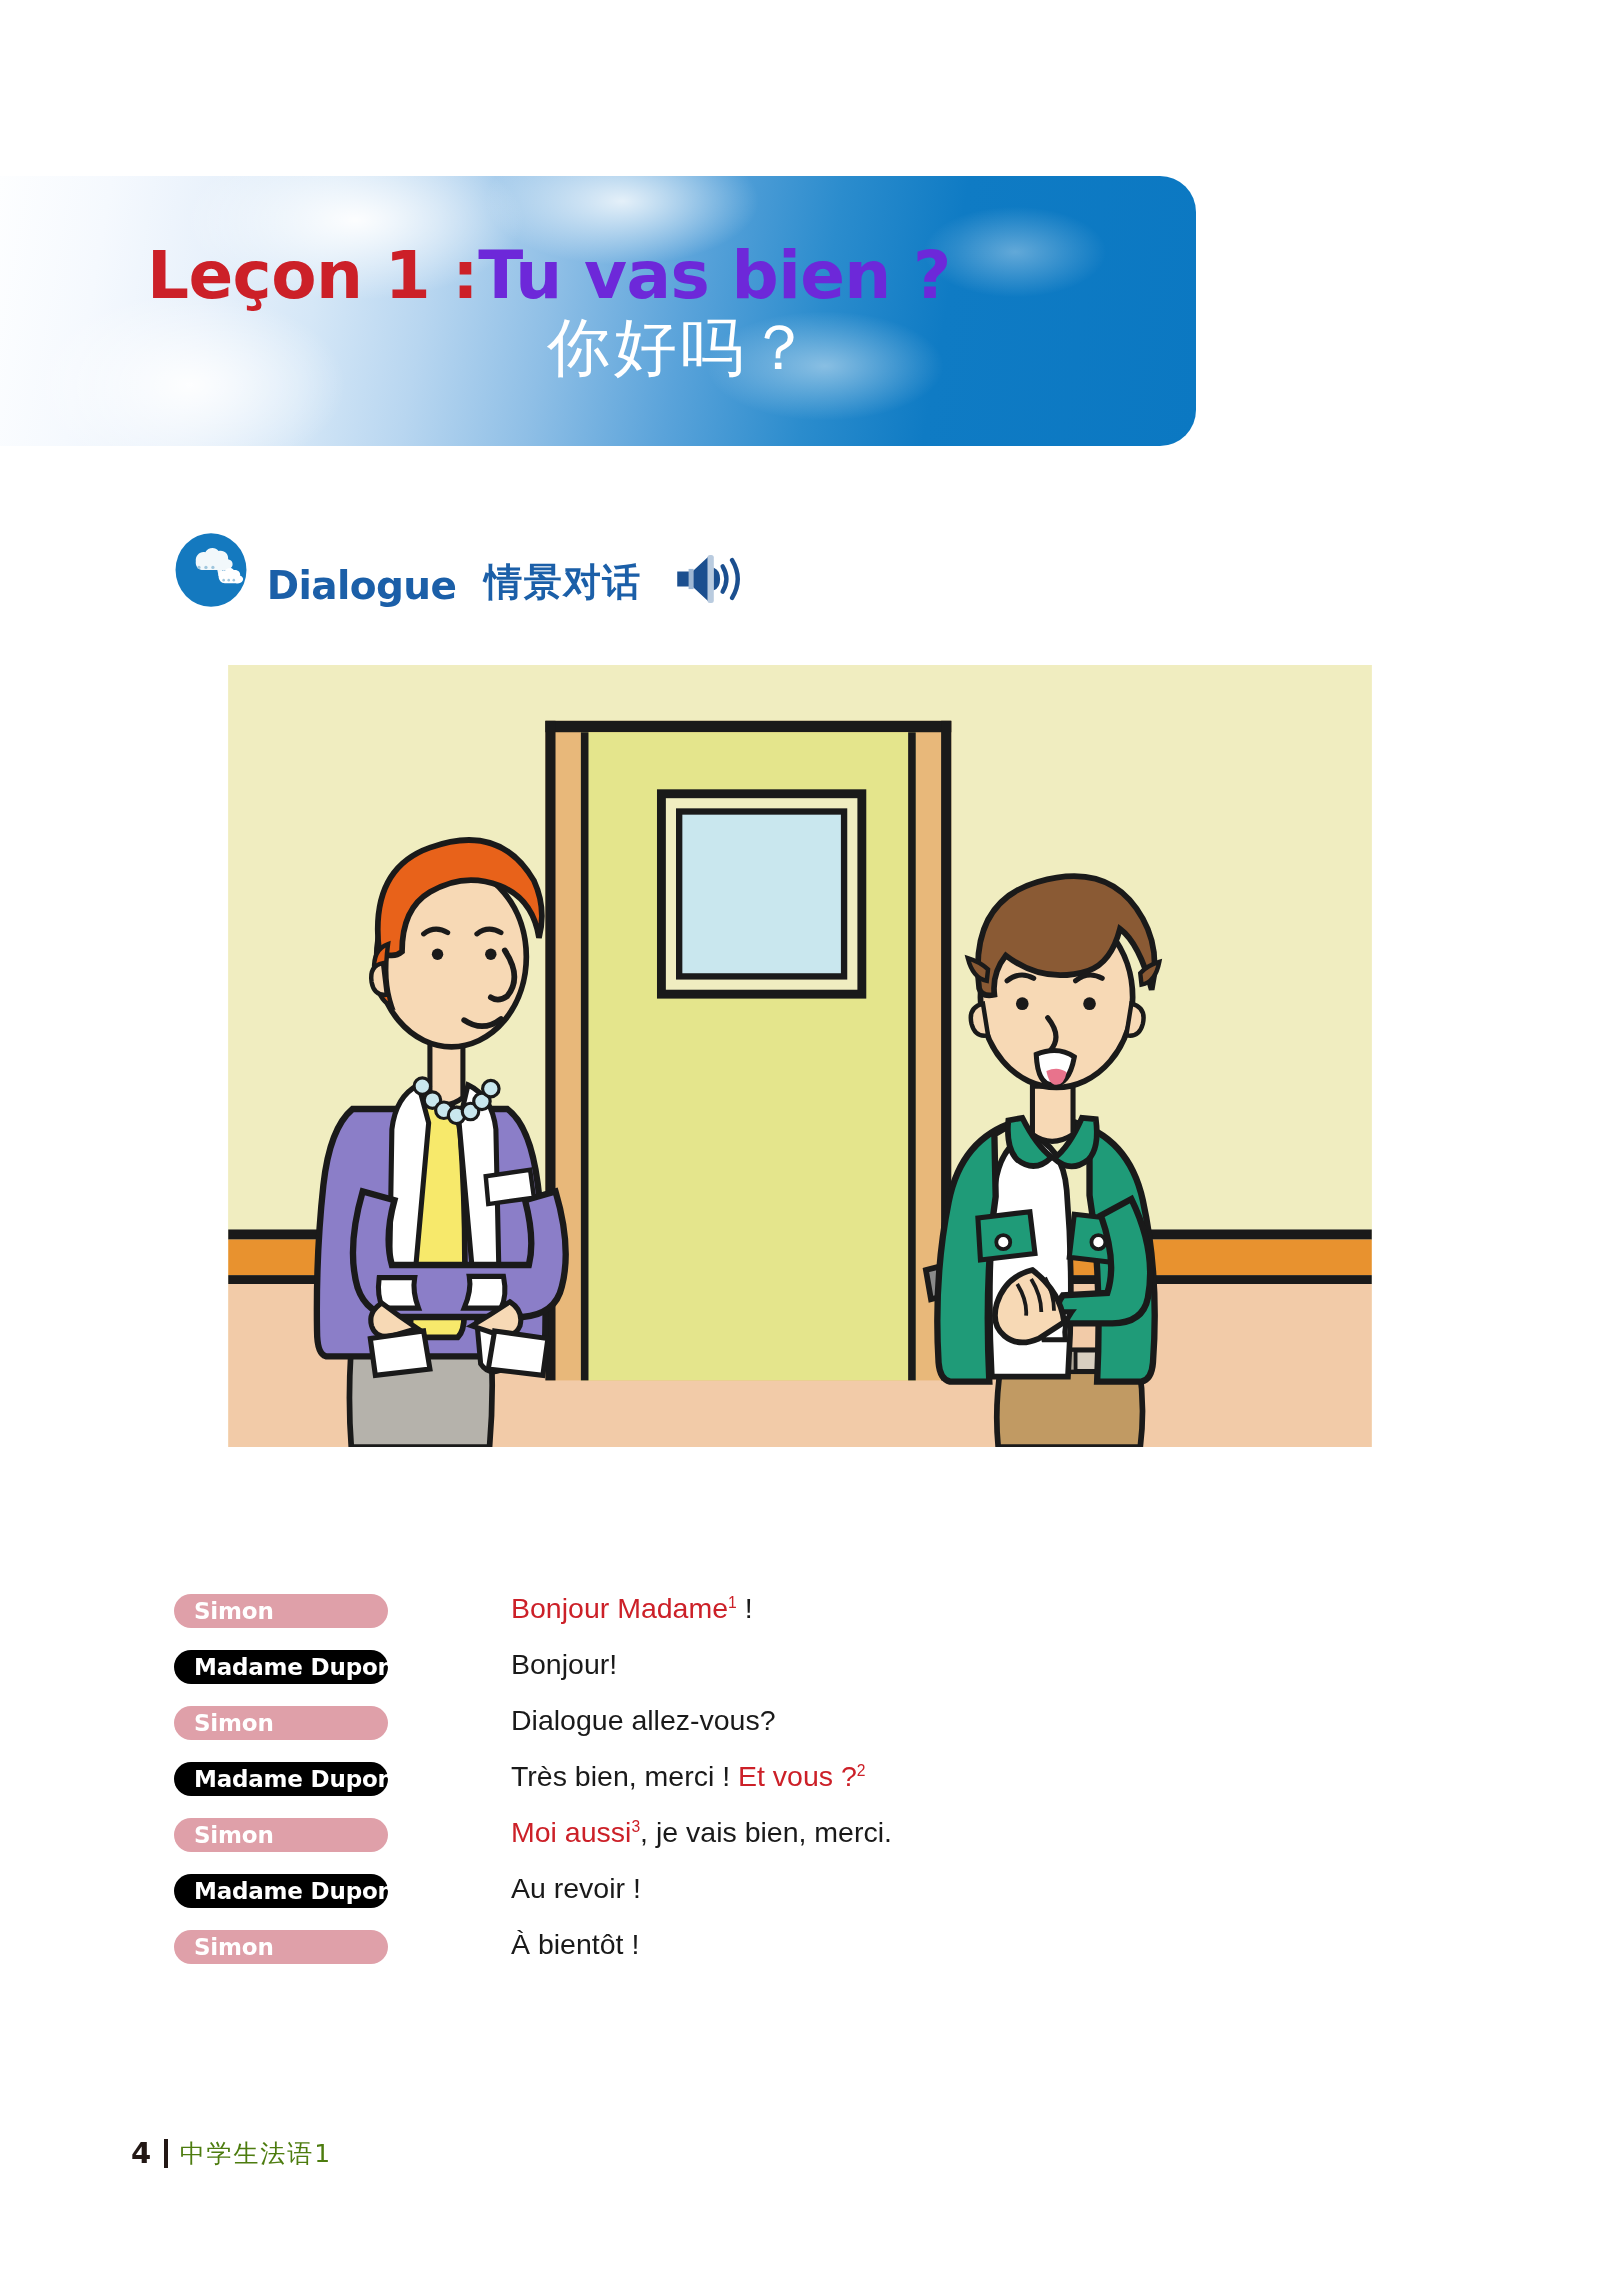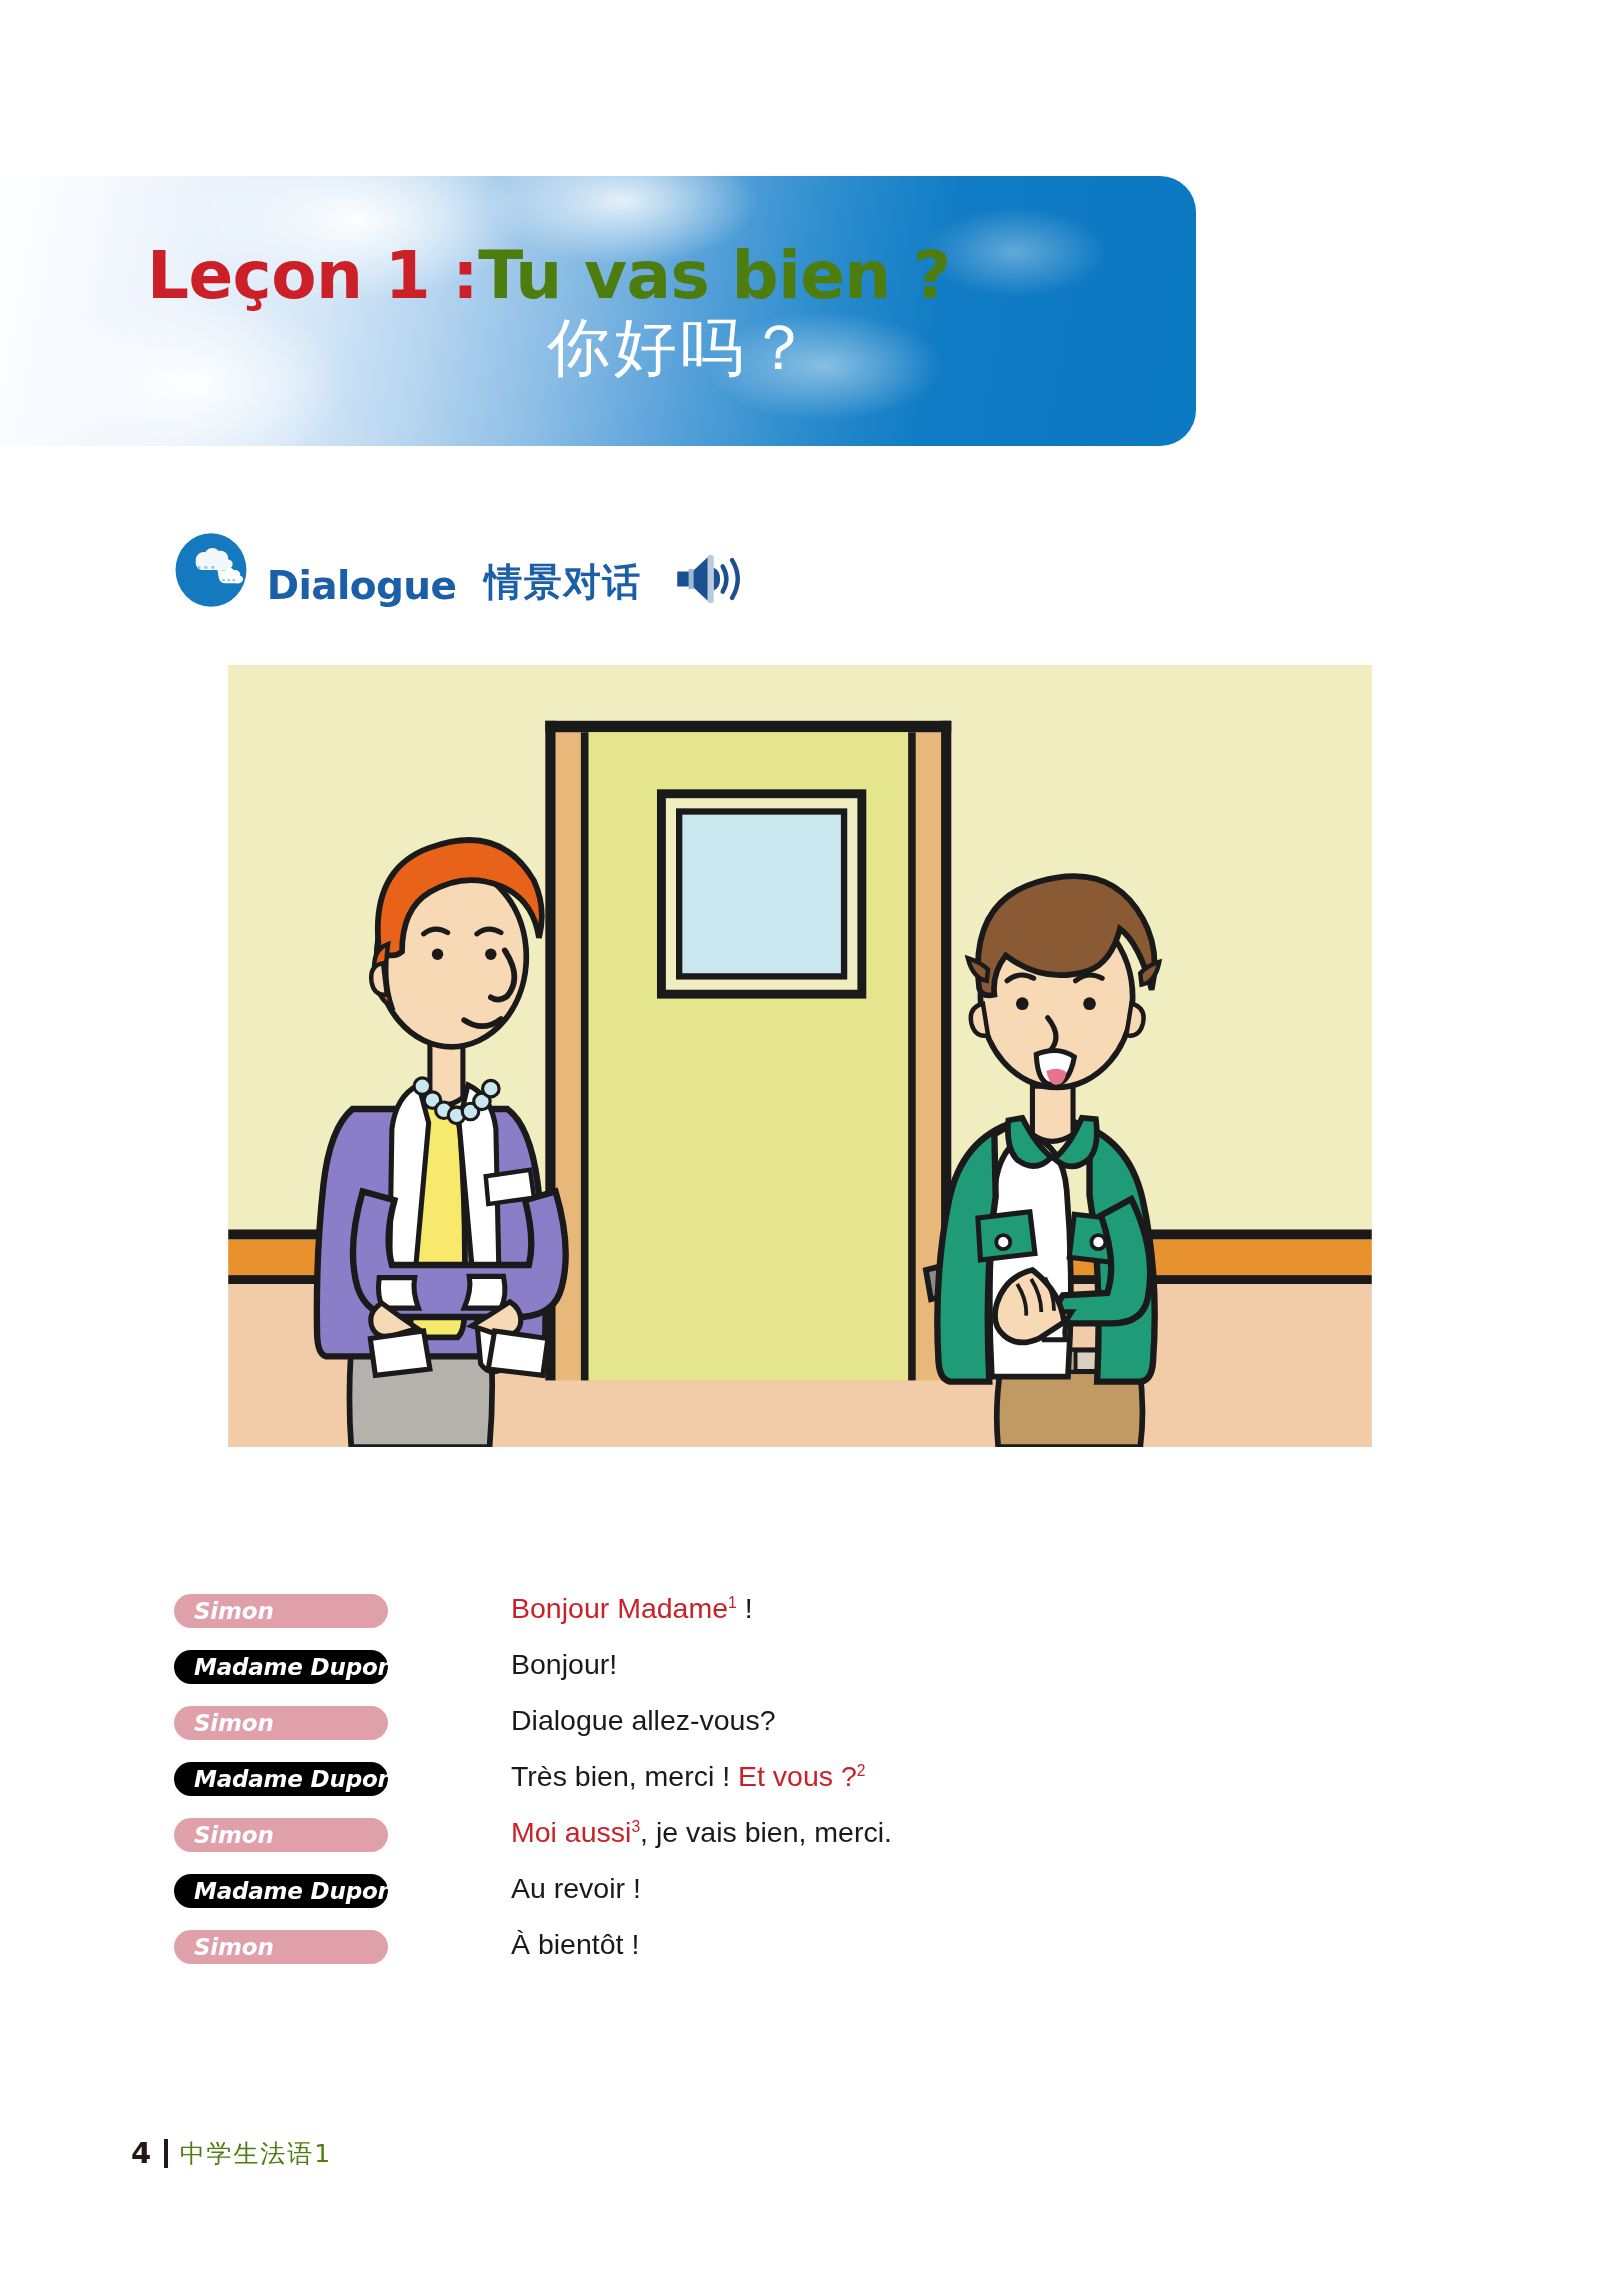--- a/index.html
+++ b/index.html
@@ -42,21 +42,21 @@
     position:absolute;inset:0;
     display:flex;flex-direction:column;justify-content:center;
     padding-left:147px;padding-top:2.5px;
   }
   .title-line1{
     font-size:66px;font-weight:bold;line-height:1.0;
     letter-spacing:-0.6px;white-space:nowrap;
     font-family:"DejaVu Sans","Liberation Sans",sans-serif;
   }
   .t-red{color:#cc2028;text-align:right;}
-  .t-white{color:#4d7c0f;}
+  .t-white{color:#6d28d9;}
   .title-line2{
     margin-top:6.3px;margin-left:400px;
     font-size:63px;font-weight:normal;color:#ffffff;line-height:1.05;
     letter-spacing:3.8px;white-space:nowrap;
     font-family:"DejaVu Sans","Liberation Sans",sans-serif;
   }
 
   
   .sec-head{
     position:absolute;left:173px;top:532px;
@@ -94,21 +94,20 @@
     width:214px;height:34px;border-radius:17px;
     display:flex;align-items:center;
     padding-left:20px;box-sizing:border-box;
   }
   .badge-simon{background:#dfa0a9;}
   .badge-dupont{background:#000000;}
   .badge span{
     color:#ffffff;font-size:23px;font-weight:bold;letter-spacing:-0.2px;
     font-family:"DejaVu Sans","Liberation Sans",sans-serif;
     white-space:nowrap;
-    font-style:italic;
   }
   .line{
     position:absolute;left:337px;top:-2.5px;
     font-size:28.5px;color:#1a1a1a;white-space:nowrap;
     font-family:Liberation Sans, sans-serif;
   }
   .line .red{color:#cc2028;}
   .line sup{font-size:0.55em;vertical-align:super;line-height:0;}
 
   

